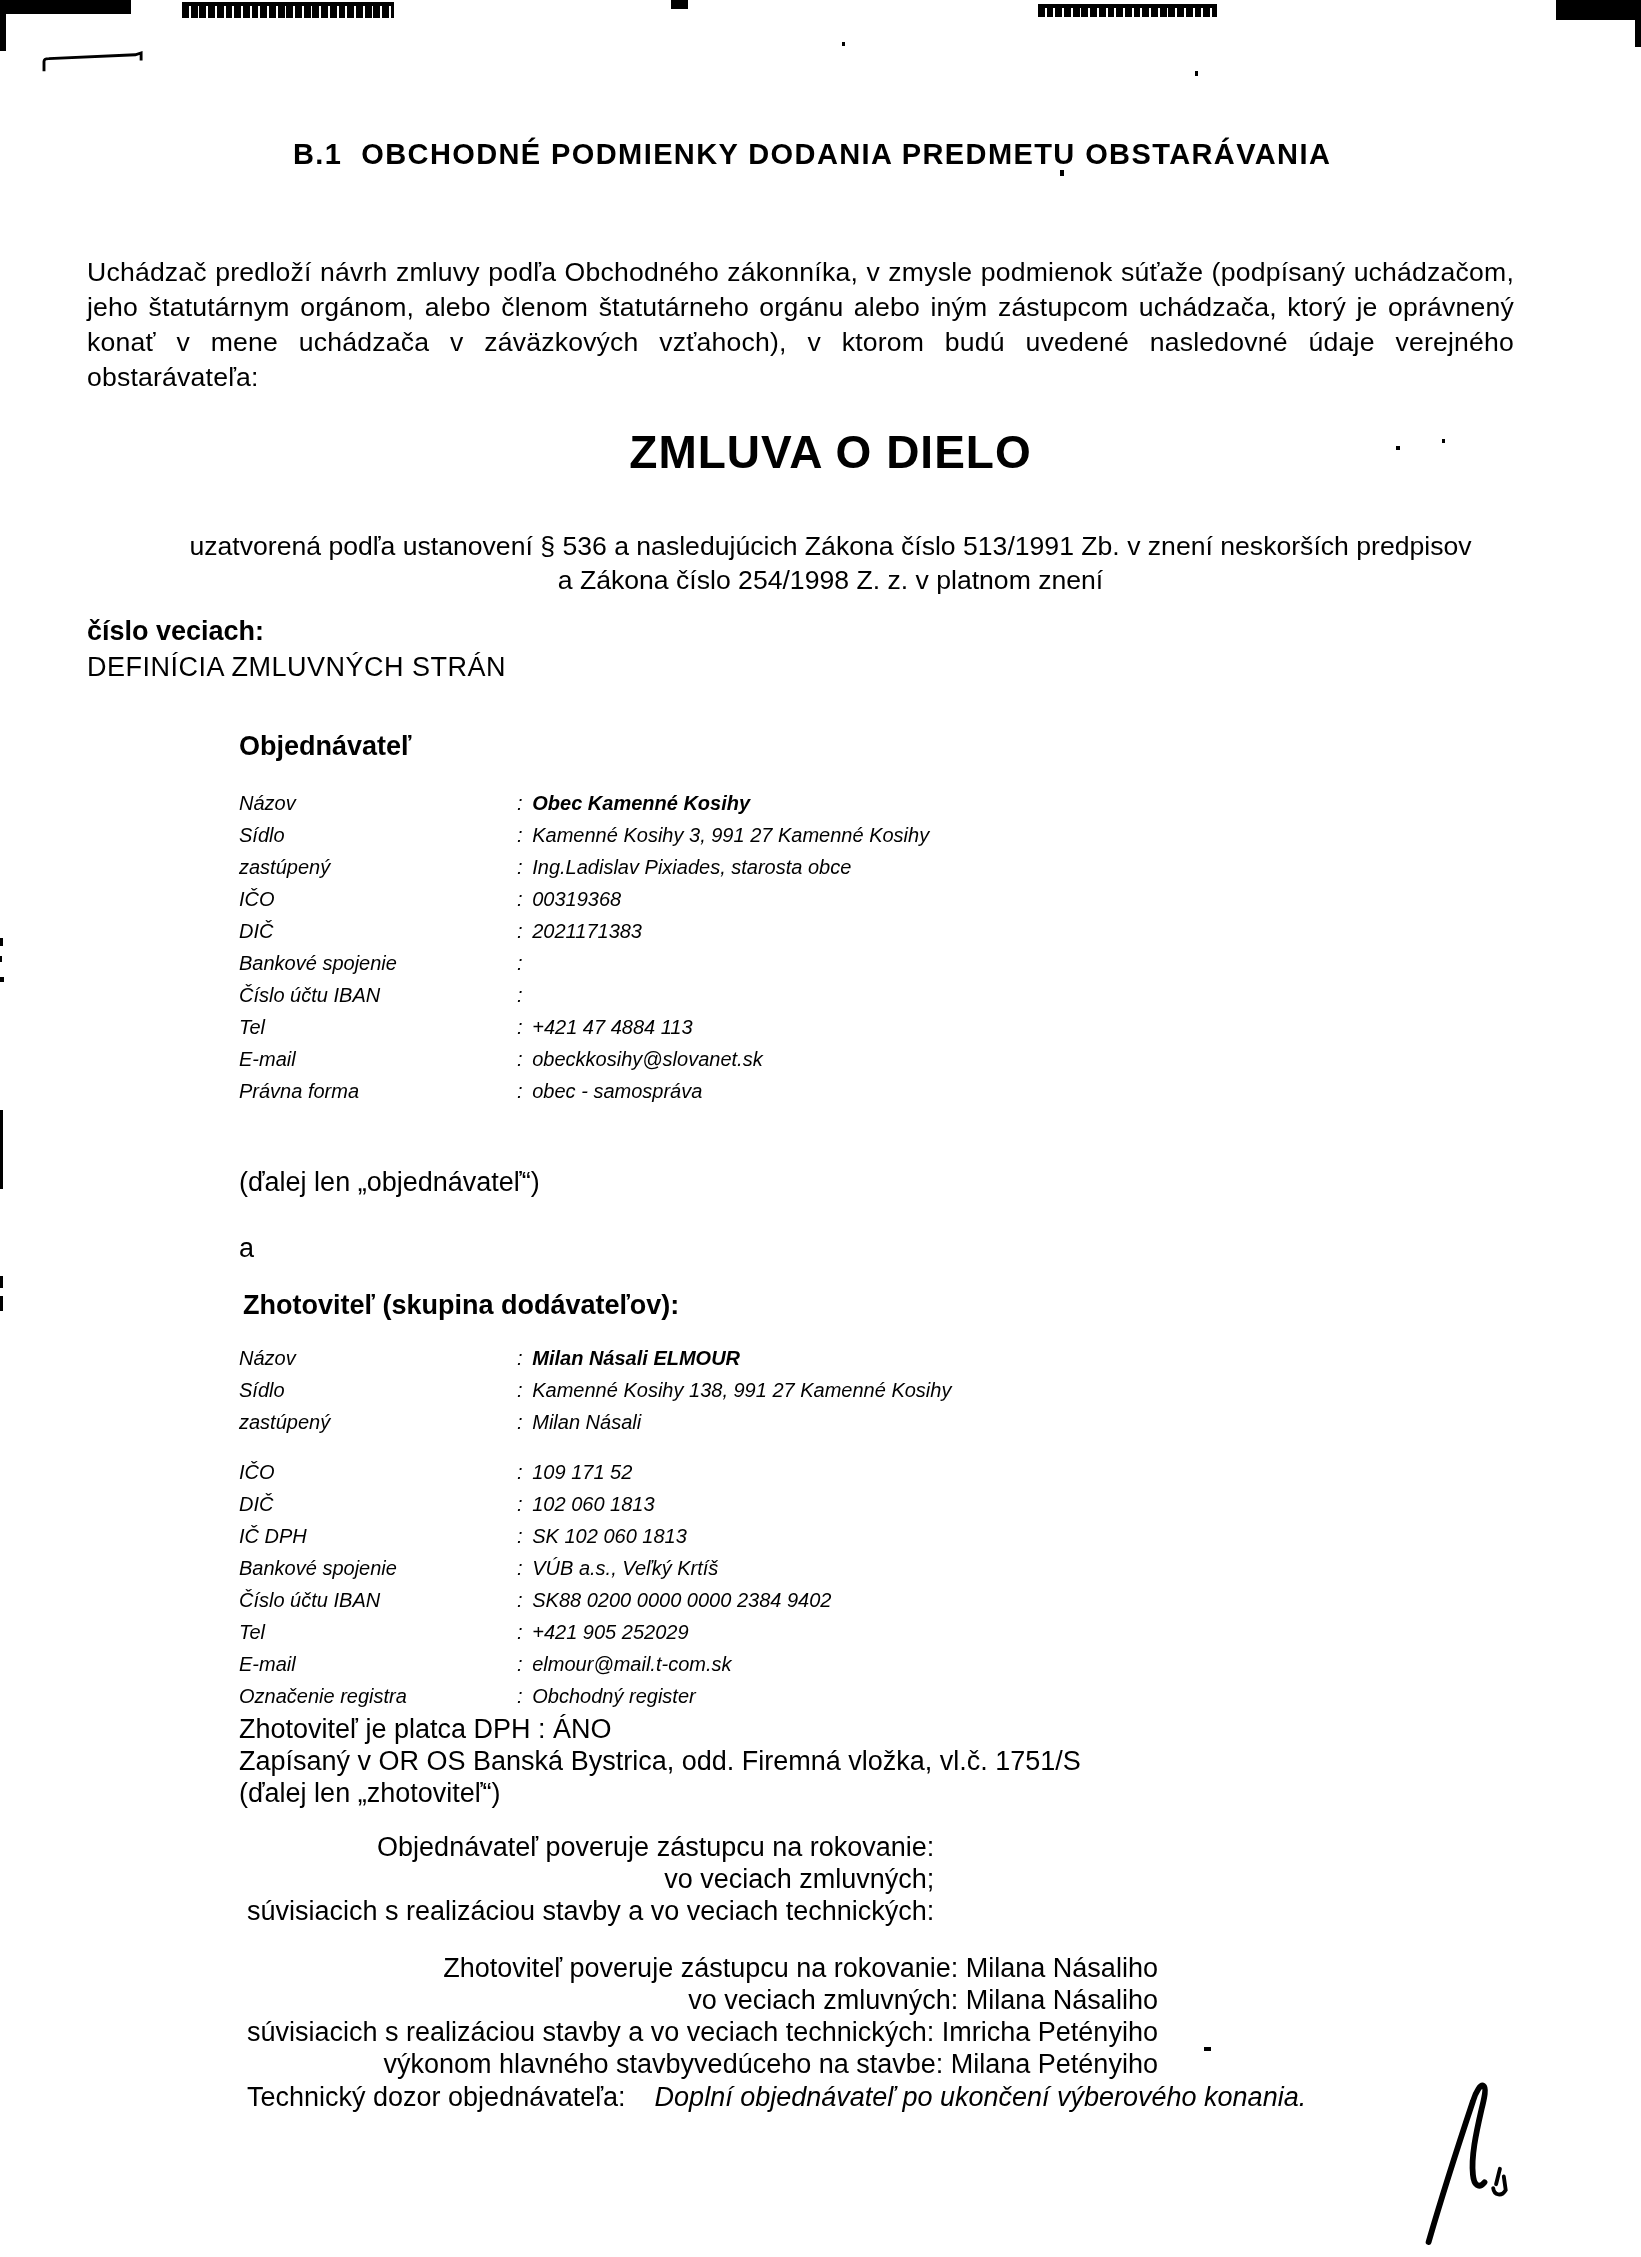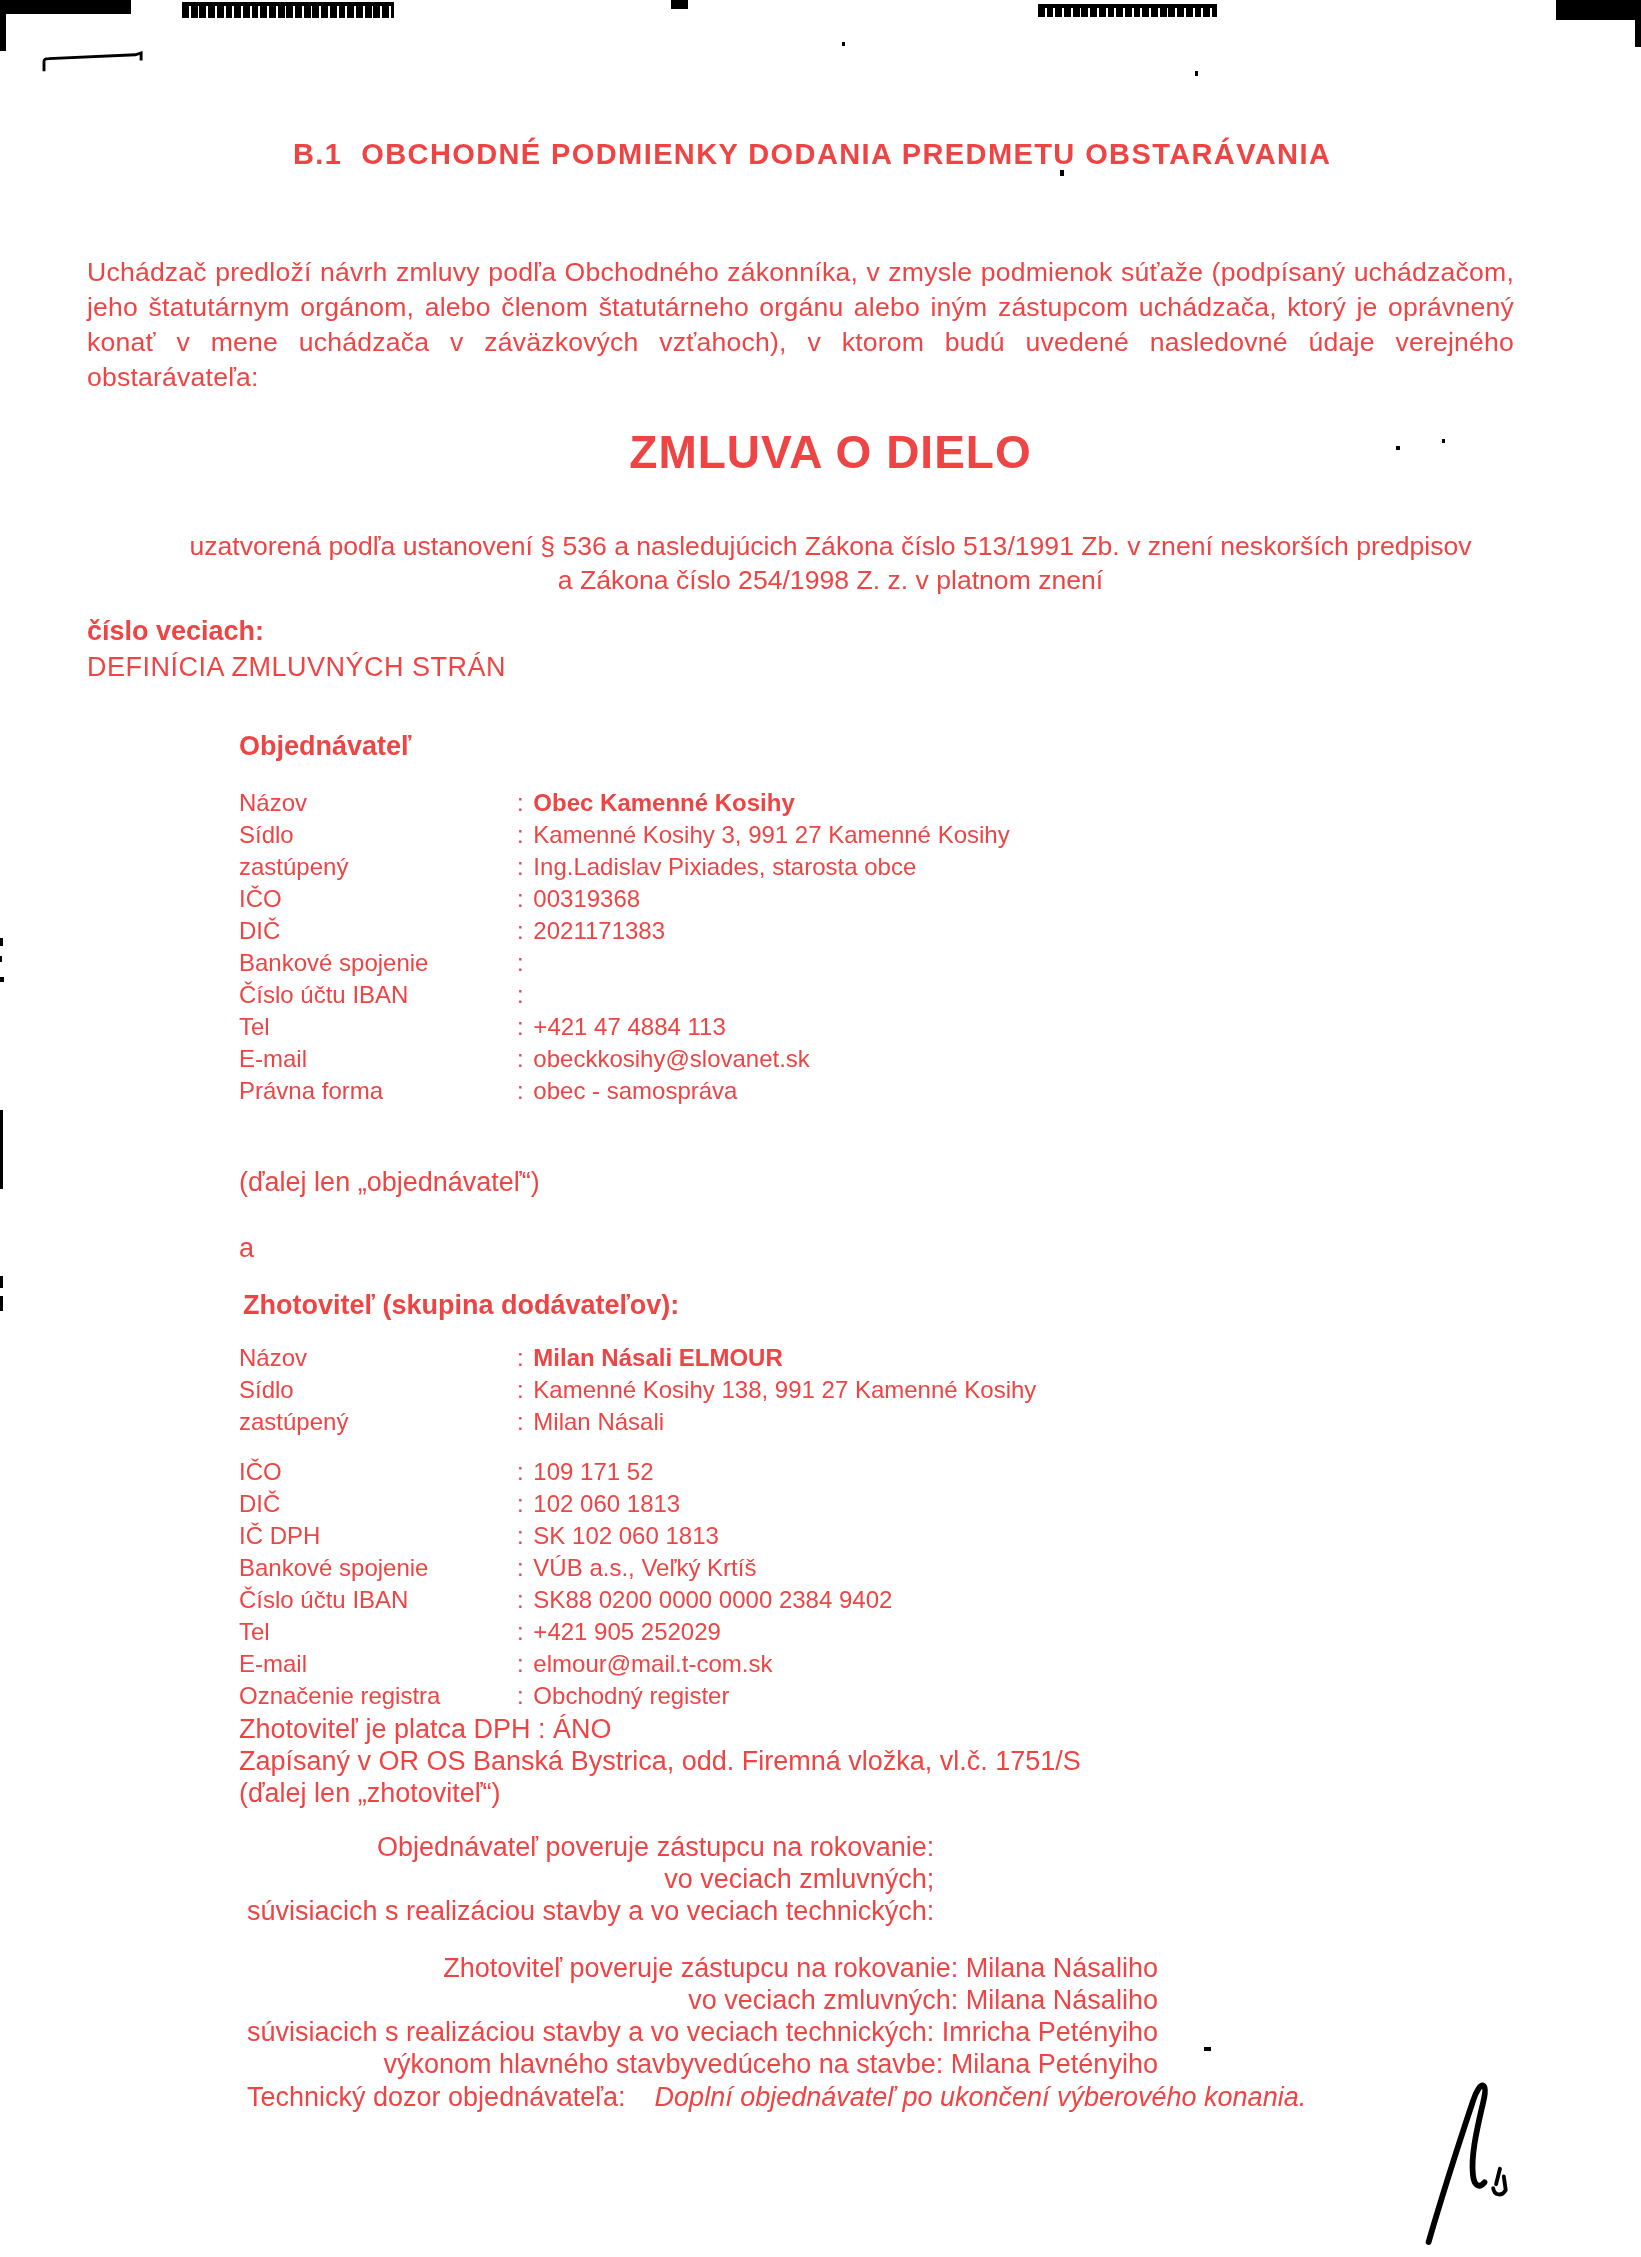--- a/index.html
+++ b/index.html
@@ -1,18 +1,18 @@
 <!DOCTYPE html>
 <html><head>
 <meta charset="utf-8">
 <style>
   html,body{margin:0;padding:0;background:#e8e8e8;}
   .page{
     position:relative;width:1641px;height:2257px;background:#ffffff;
-    font-family:"Liberation Sans", sans-serif;color:#ef4444;overflow:hidden;
+    font-family:"Liberation Sans", sans-serif;color:#000000;overflow:hidden;
   }
   .abs{position:absolute;}
   .bold{font-weight:bold;}
   .h1{
     left:293px;top:138px;font-size:29px;font-weight:bold;letter-spacing:1.4px;
     white-space:pre;
   }
   .intro{
     left:87px;top:255px;width:1427px;margin:0;font-size:26.6px;line-height:35px;
     text-align:justify;letter-spacing:0.2px;
@@ -21,21 +21,21 @@
     left:0;top:425px;width:1661px;text-align:center;font-size:46px;
     font-weight:bold;letter-spacing:1px;
   }
   .subtitle{
     left:0;top:529px;width:1661px;text-align:center;font-size:26.6px;line-height:34px;
   }
   .cislo{left:87px;top:616px;font-size:27px;font-weight:bold;}
   .defin{left:87px;top:652px;font-size:27px;letter-spacing:0.5px;}
   .sec-h{font-size:27px;font-weight:bold;}
   .ftable{display:flex;flex-direction:column;}
-  .row{display:flex;font-size:24px;line-height:32px;}
+  .row{display:flex;font-size:20px;line-height:32px;font-style:italic;}
   .row .lbl{width:278px;flex:none;}
   .colon{margin-right:9.7px;}
   .plain{font-size:27px;line-height:32px;}
   .lines{display:flex;flex-direction:column;font-size:27px;line-height:32px;align-items:flex-end;}
   .tech-italic{font-style:italic;margin-left:29px;}
   .artifact{position:absolute;background:#000;}
   .stripes{
     background:repeating-linear-gradient(90deg,#000 0 6.8px,#fff 6.8px 8.7px);
     border-top:4.8px solid #000;
   }

